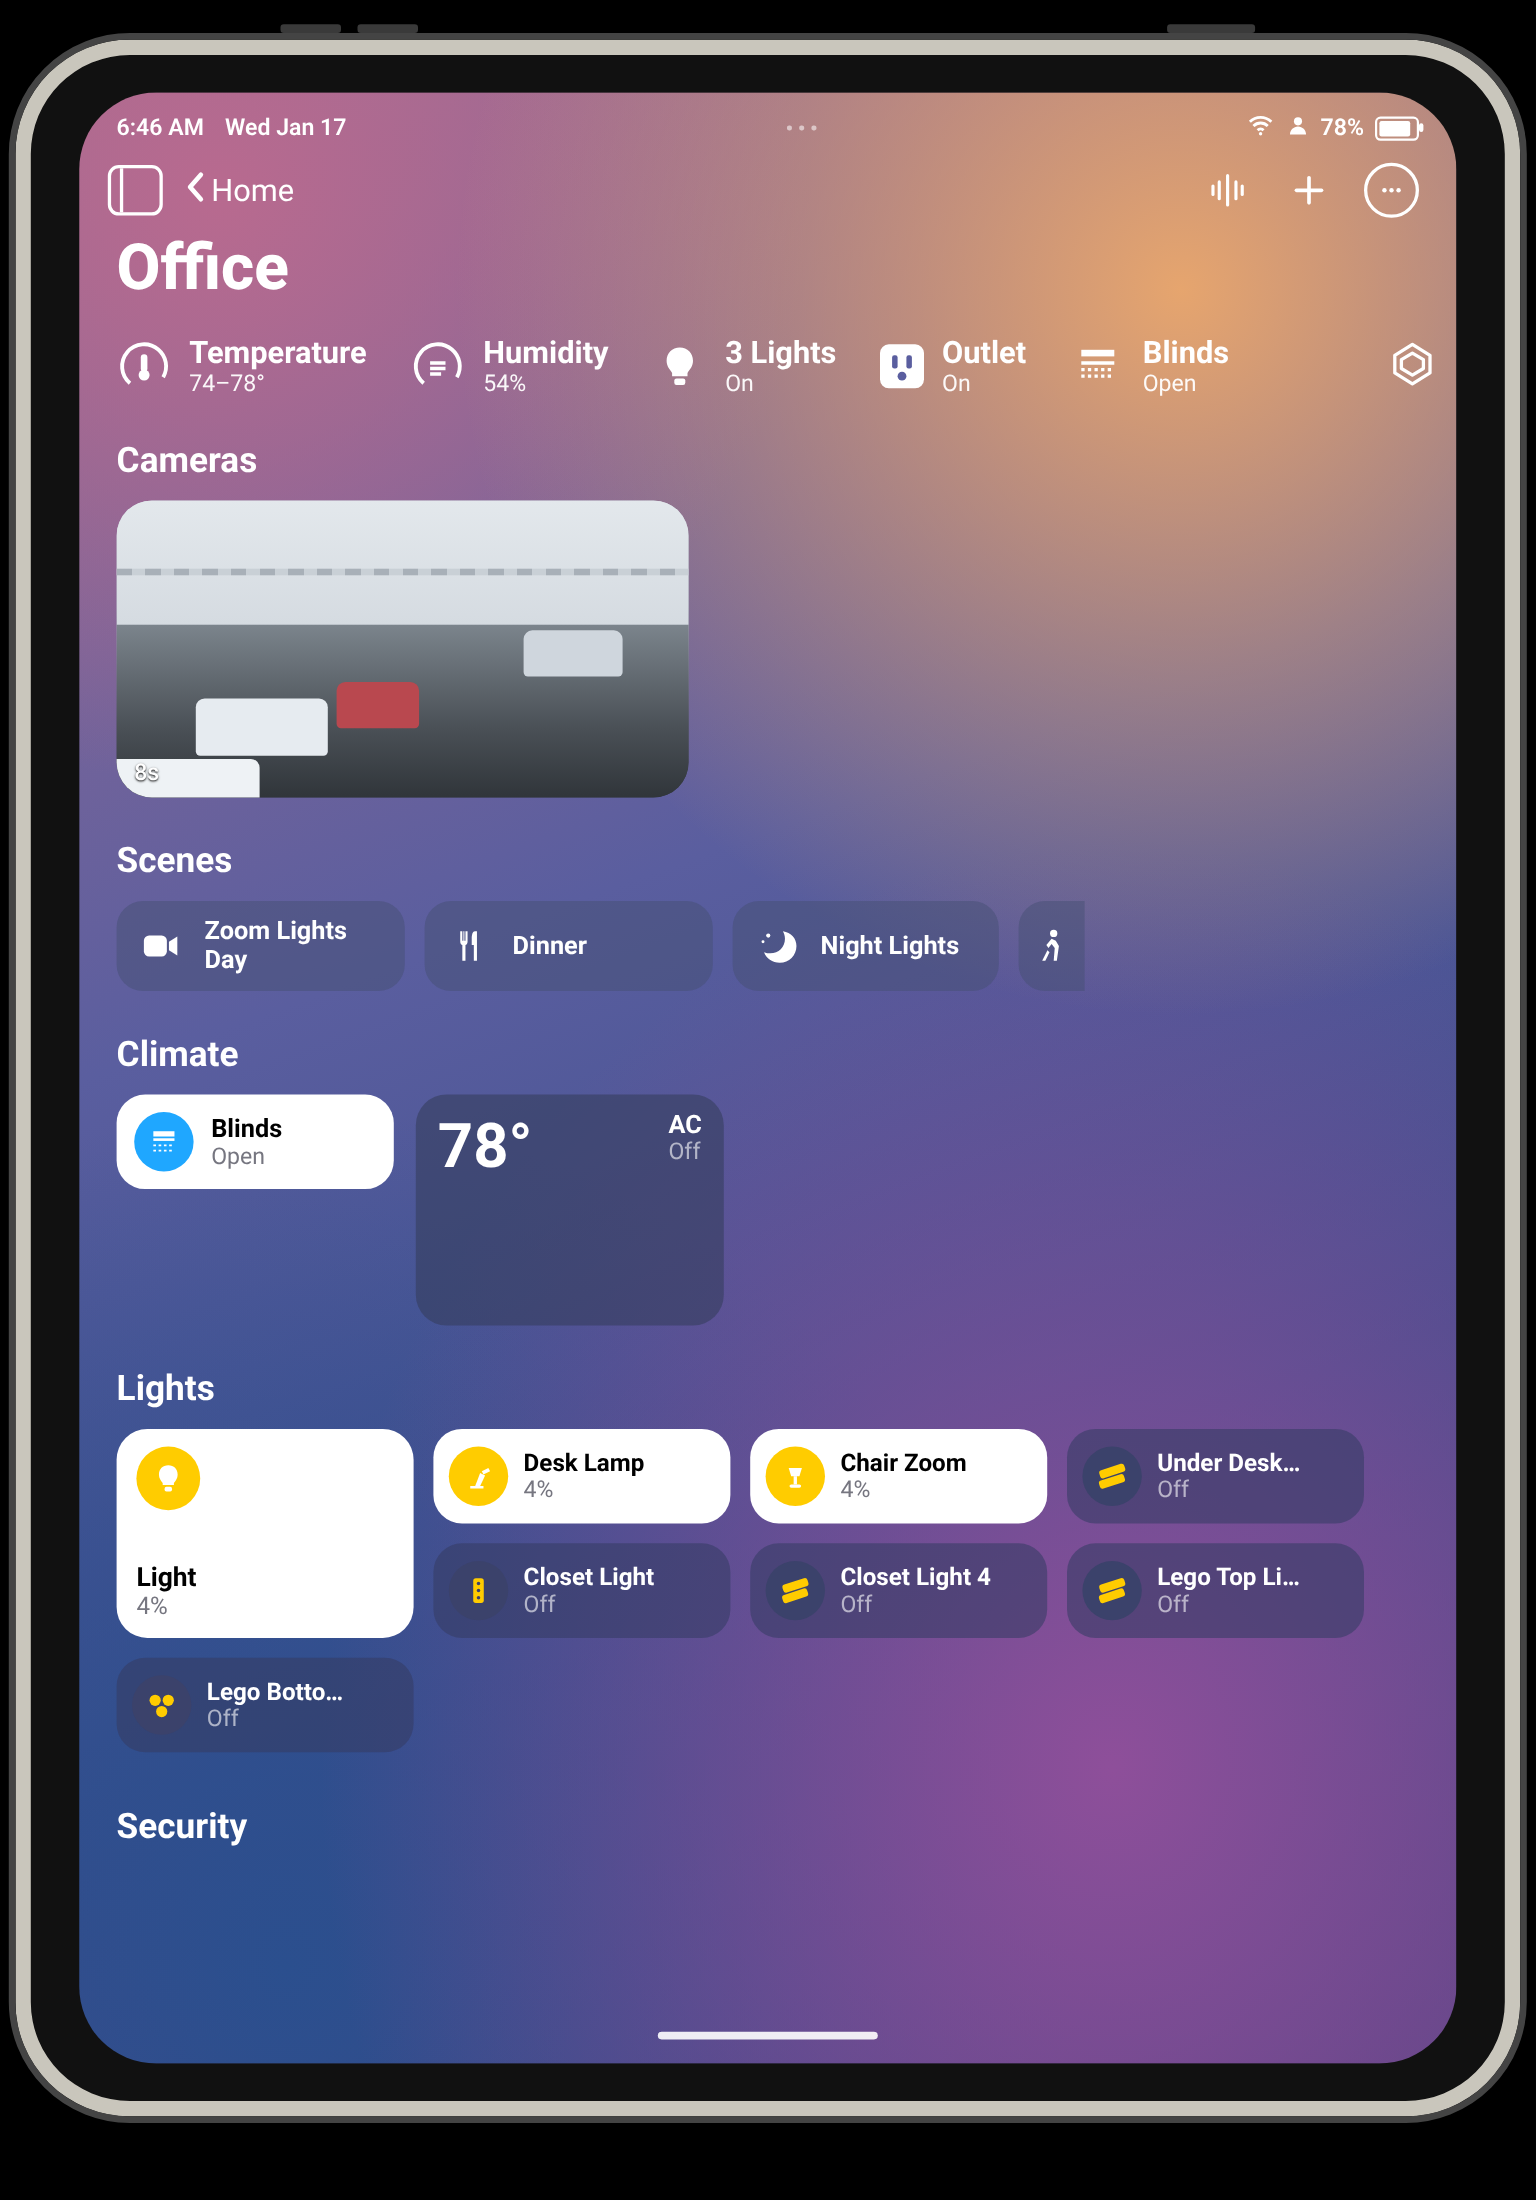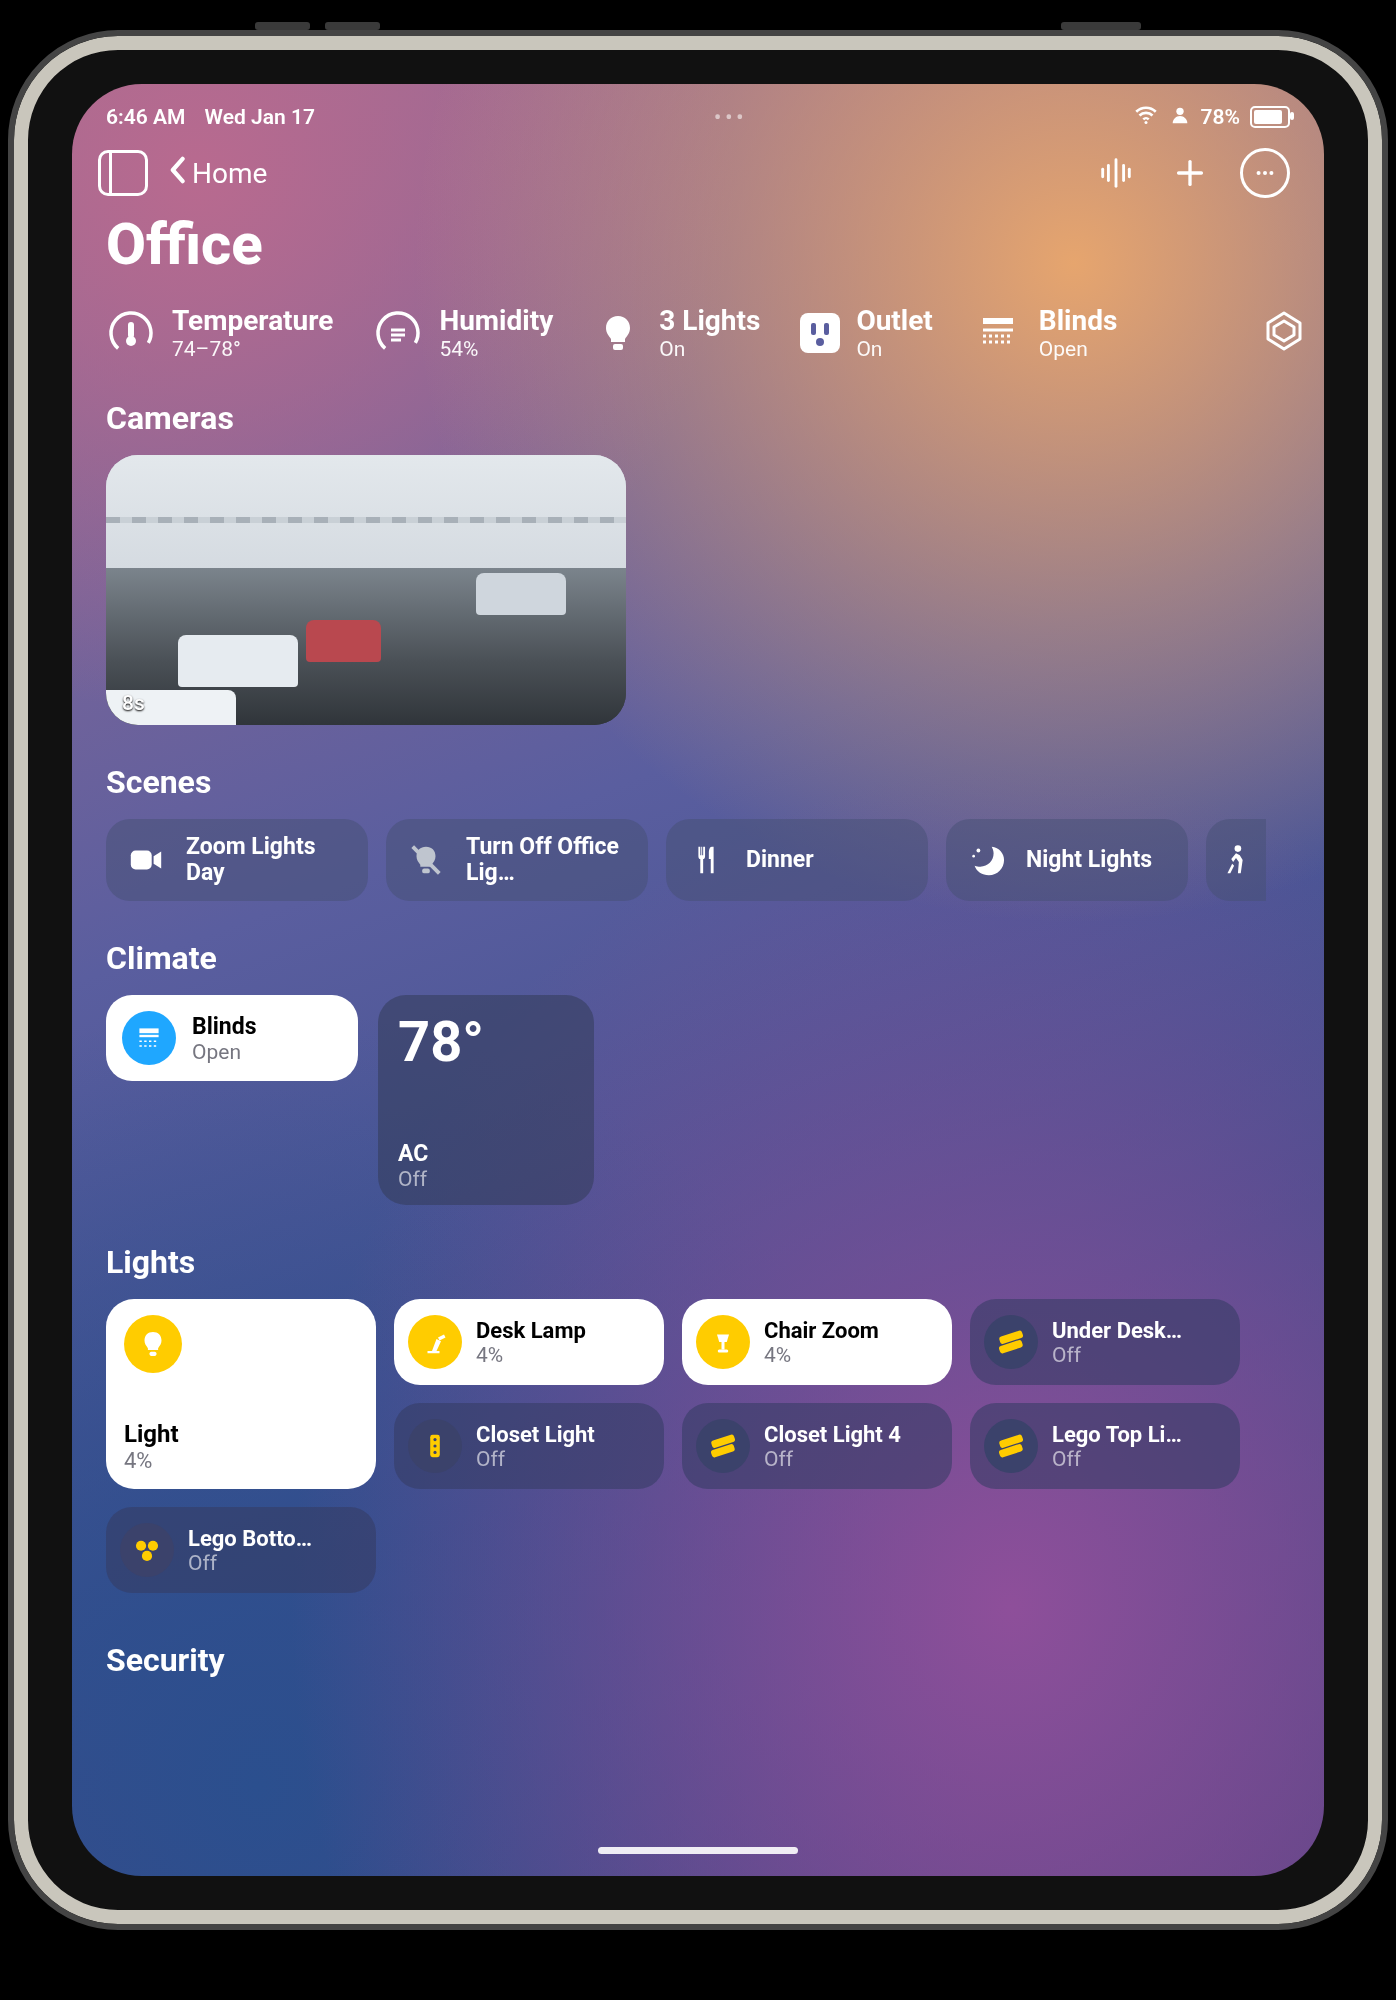--- a/index.html
+++ b/index.html
@@ -195,24 +195,24 @@
     box-sizing:border-box; flex-shrink:0;
   }
   .tile-small.white { background:#fff; color:#000; }
   .tile-small .iconwrap {
     width:54px; height:54px; border-radius:50%; display:flex; align-items:center; justify-content:center; flex-shrink:0;
   }
   .tile-small .texts .t1{font-size:23px;font-weight:700;}
   .tile-small .texts .t2{font-size:21px;font-weight:400;color:#767680;}
 
   .tile-big {
-    width:216px; height:210px; border-radius:28px;
+    width:280px; height:210px; border-radius:28px;
     background: rgba(54,62,94,.6);
     padding:14px 20px; box-sizing:border-box; flex-shrink:0;
-    display:flex; flex-direction:column; justify-content:space-between;
+    display:flex; flex-direction:row; justify-content:space-between;
   }
   .tile-big .temp{ font-size:56px; font-weight:700; }
   .tile-big .btm .t1{font-size:23px;font-weight:700;}
   .tile-big .btm .t2{font-size:21px;color:rgba(255,255,255,.6);}
 
   
   .lights-grid {
     display:grid;
     grid-template-columns: 270px 270px 270px 270px;
     grid-template-rows: 86px 86px 86px;
@@ -414,30 +414,20 @@
           <div class="scene-icon">
             <svg viewBox="0 0 40 40" fill="#fff">
                 <rect x="4" y="10" width="22" height="20" rx="5"></rect>
                 <polygon points="28,16 36,11 36,29 28,24"></polygon>
               </svg>
           </div>
           <div class="label">Zoom Lights Day</div>
         </div>
         <div class="scene-card">
           <div class="scene-icon">
-            <svg viewBox="0 0 40 40" fill="#bfc5cf">
-                <path d="M20 6c-6 0-10 4-10 10 0 4 2 6 4 9v2h12v-2c2-3 4-5 4-9 0-6-4-10-10-10z"></path>
-                <rect x="16" y="29" width="8" height="5" rx="2"></rect>
-                <line x1="6" y1="6" x2="34" y2="34" stroke="#bfc5cf" stroke-width="4"></line>
-              </svg>
-          </div>
-          <div class="label">Turn Off Office Lig…</div>
-        </div>
-        <div class="scene-card">
-          <div class="scene-icon">
             <svg viewBox="0 0 40 40" fill="#fff">
                 <path d="M12 6v10c0 2 1 3 2 3v15h3V19c1 0 2-1 2-3V6h-2v9h-1V6h-1v9h-1V6z"></path>
                 <path d="M26 6c-2 0-3 3-3 7v6h2v15h3V6z"></path>
               </svg>
           </div>
           <div class="label">Dinner</div>
         </div>
         <div class="scene-card" style="width:242px">
           <div class="scene-icon">
             <svg viewBox="0 0 40 40" fill="#fff">

